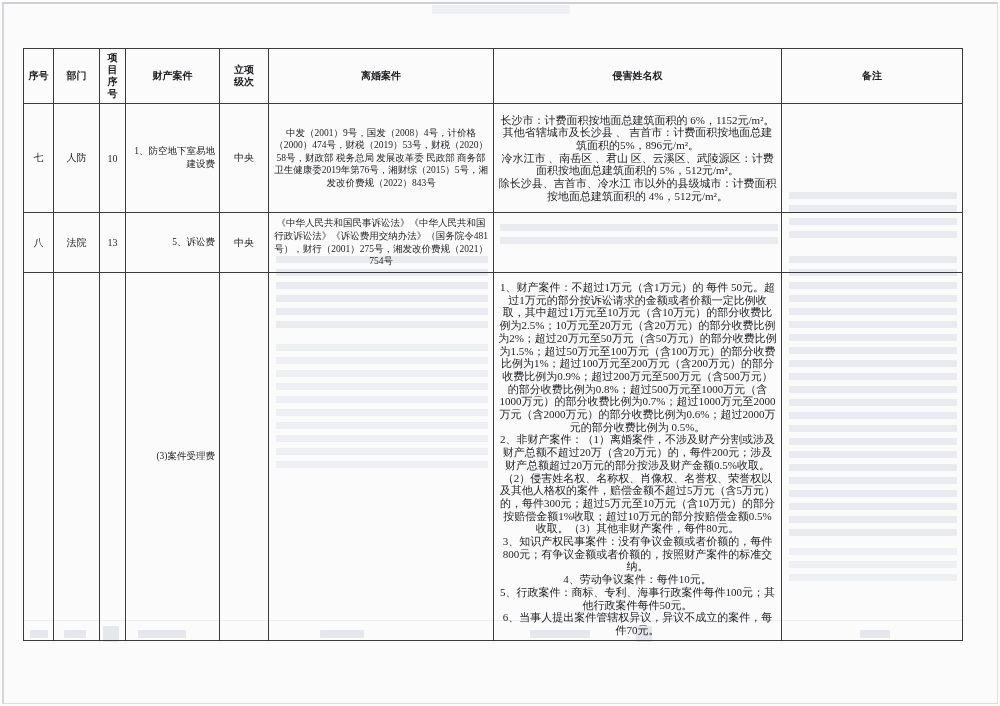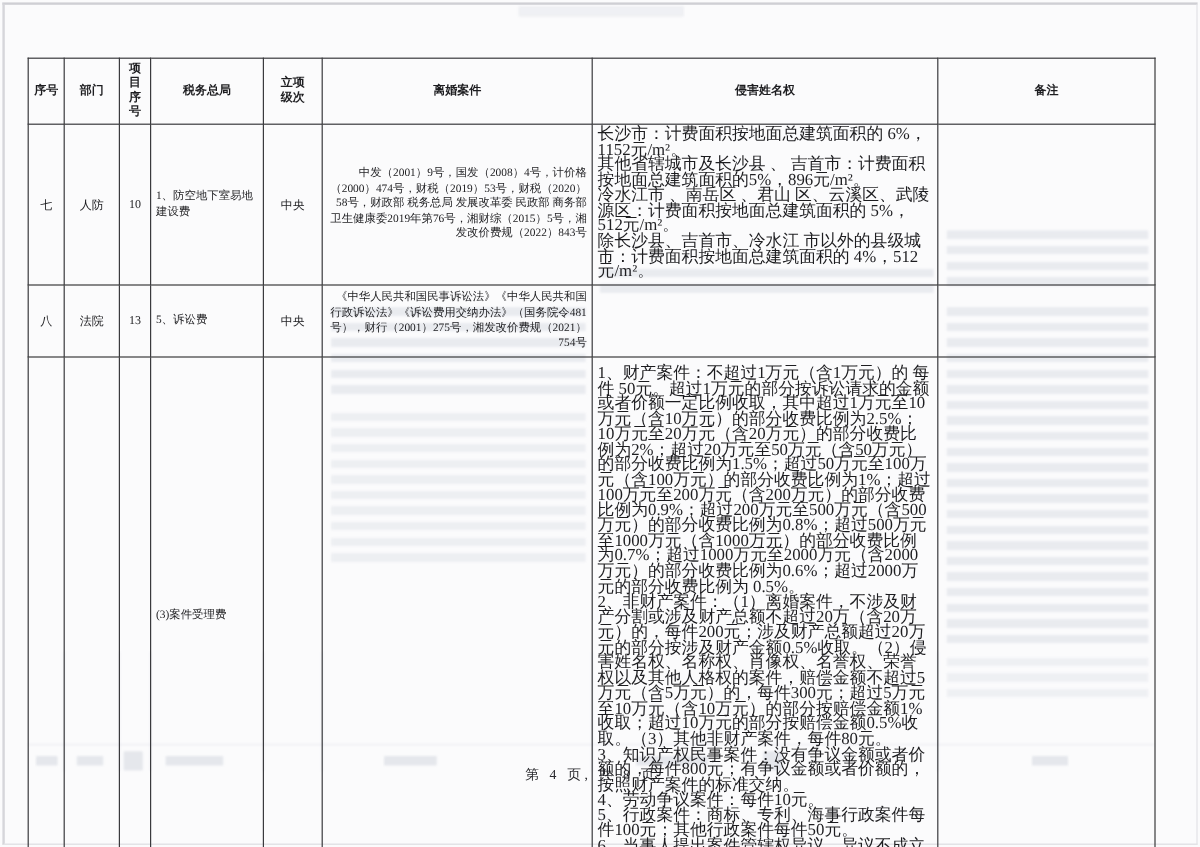--- a/index.html
+++ b/index.html
@@ -16,23 +16,23 @@
   table.fee td, table.fee th { border:1px solid #3a3a3d; overflow:hidden;
               padding:3px 4px; font-weight:normal; vertical-align:middle; }
   table.fee th { font-size:10px; font-weight:bold; text-align:center;
               white-space:pre-line; line-height:12px; }
   .tr-head   { height:31px; }
   .tr-row7   { height:109px; }
   .tr-row8   { height:60px; }
   .tr-rowbig { height:295px; }
 
   td.c-center { text-align:center; font-size:10px; }
-  td.c-name   { font-size:9.5px; line-height:13px; text-align:left; }
-  td.c-policy { font-size:9.5px; line-height:12.6px; text-align:right; white-space:pre-wrap; }
-  td.c-std    { font-size:14px; line-height:12.7px; text-align:left;
+  td.c-name   { font-size:9.5px; line-height:13px; text-align:right; }
+  td.c-policy { font-size:9.5px; line-height:12.6px; text-align:center; white-space:pre-wrap; }
+  td.c-std    { font-size:11px; line-height:12.7px; text-align:center;
                 vertical-align:top; white-space:pre-wrap; padding-top:6px; }
   .tr-rowbig td.c-std { padding-top:8px; }
 
   .footer-page { position:absolute; left:0; top:638px; width:986px; text-align:center;
                  font-size:11.5px; letter-spacing:3px; color:#2a2a2e; }
 
   
   .ghost { position:absolute; pointer-events:none; filter:blur(0.7px); }
   .g-stripes { background:repeating-linear-gradient(180deg,
                rgba(120,132,160,0.13) 0px, rgba(120,132,160,0.13) 7px,
@@ -81,21 +81,21 @@
         <col style="width:225px">
       <col style="width:288px">
         <col style="width:181px">
     </colgroup>
     <tbody>
         <tr class="tr-head">
       <th>序号</th>
       <th>部门</th>
       <th>项目
 序号</th>
-      <th>税务总局</th>
+      <th>财产案件</th>
       <th>立项
 级次</th>
       <th>离婚案件</th>
       <th>侵害姓名权</th>
       <th>备注</th>
     </tr>
     <tr class="tr-row7">
       <td class="c-center">七</td>
       <td class="c-center">人防</td>
       <td class="c-center">10</td>
@@ -129,14 +129,13 @@
 2、非财产案件：（1）离婚案件，不涉及财产分割或涉及财产总额不超过20万（含20万元）的，每件200元；涉及财产总额超过20万元的部分按涉及财产金额0.5%收取。（2）侵害姓名权、名称权、肖像权、名誉权、荣誉权以及其他人格权的案件，赔偿金额不超过5万元（含5万元）的，每件300元；超过5万元至10万元（含10万元）的部分按赔偿金额1%收取；超过10万元的部分按赔偿金额0.5%收取。（3）其他非财产案件，每件80元。
 3、知识产权民事案件：没有争议金额或者价额的，每件800元；有争议金额或者价额的，按照财产案件的标准交纳。
 4、劳动争议案件：每件10元。
 5、行政案件：商标、专利、海事行政案件每件100元；其他行政案件每件50元。
 6、当事人提出案件管辖权异议，异议不成立的案件，每件70元。</td>
       <td class="c-name"></td>
     </tr>
   </tbody>
     </table>
 
-  <div class="footer-page">第 4 页, 共 8 页</div>
 </div>
 
 </body></html>

